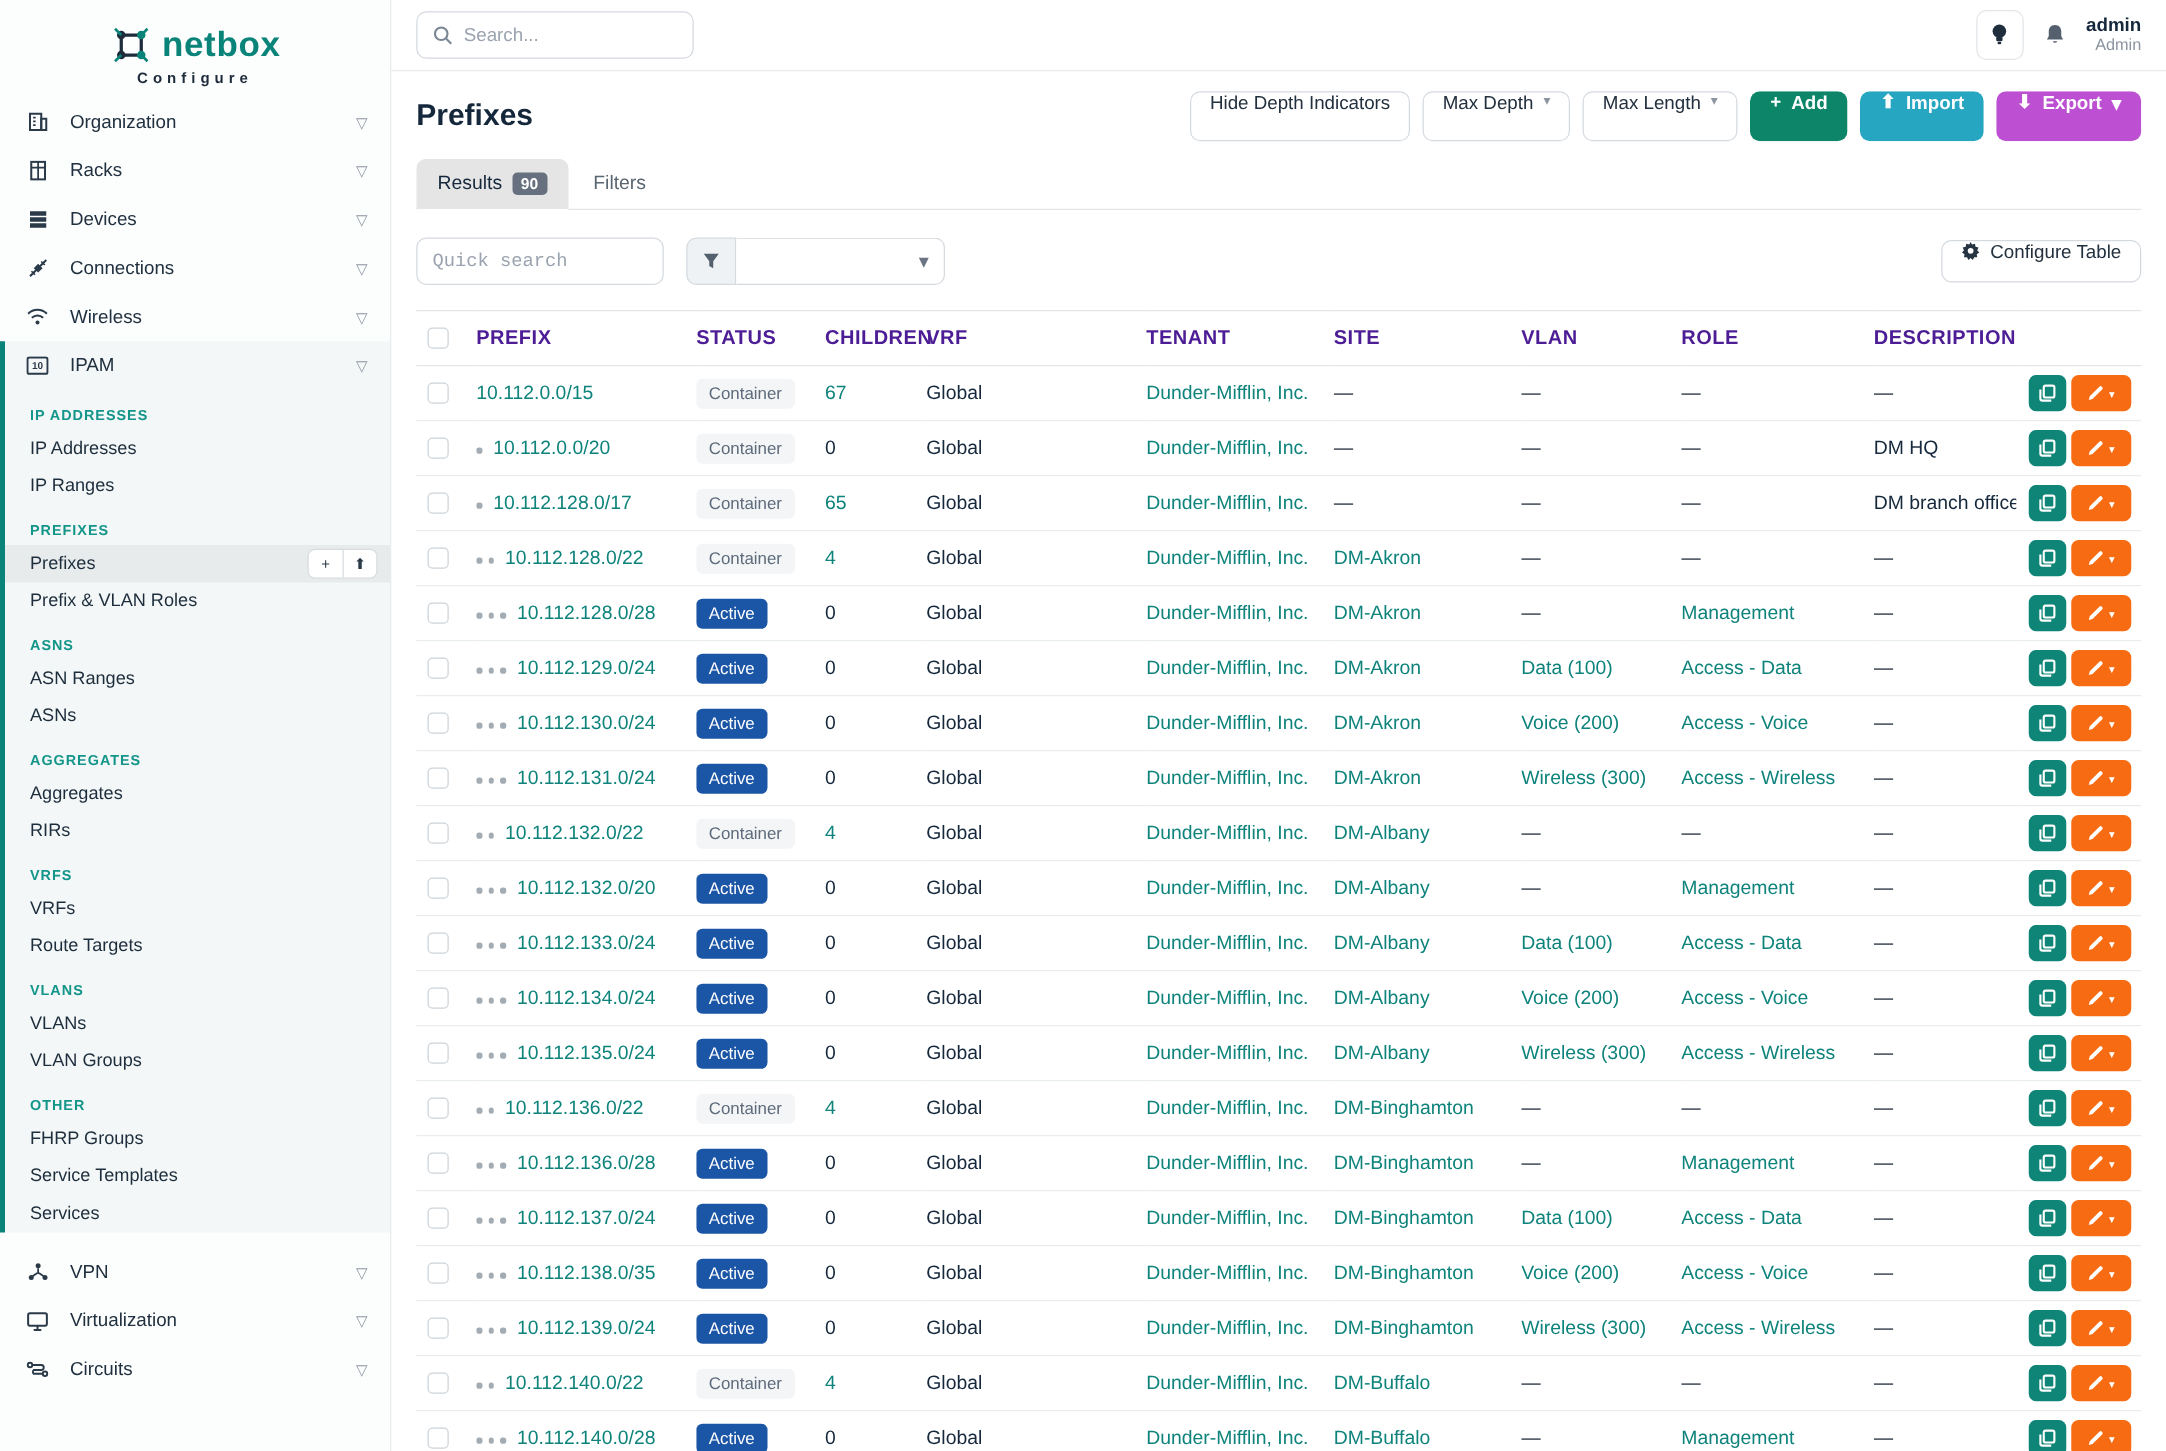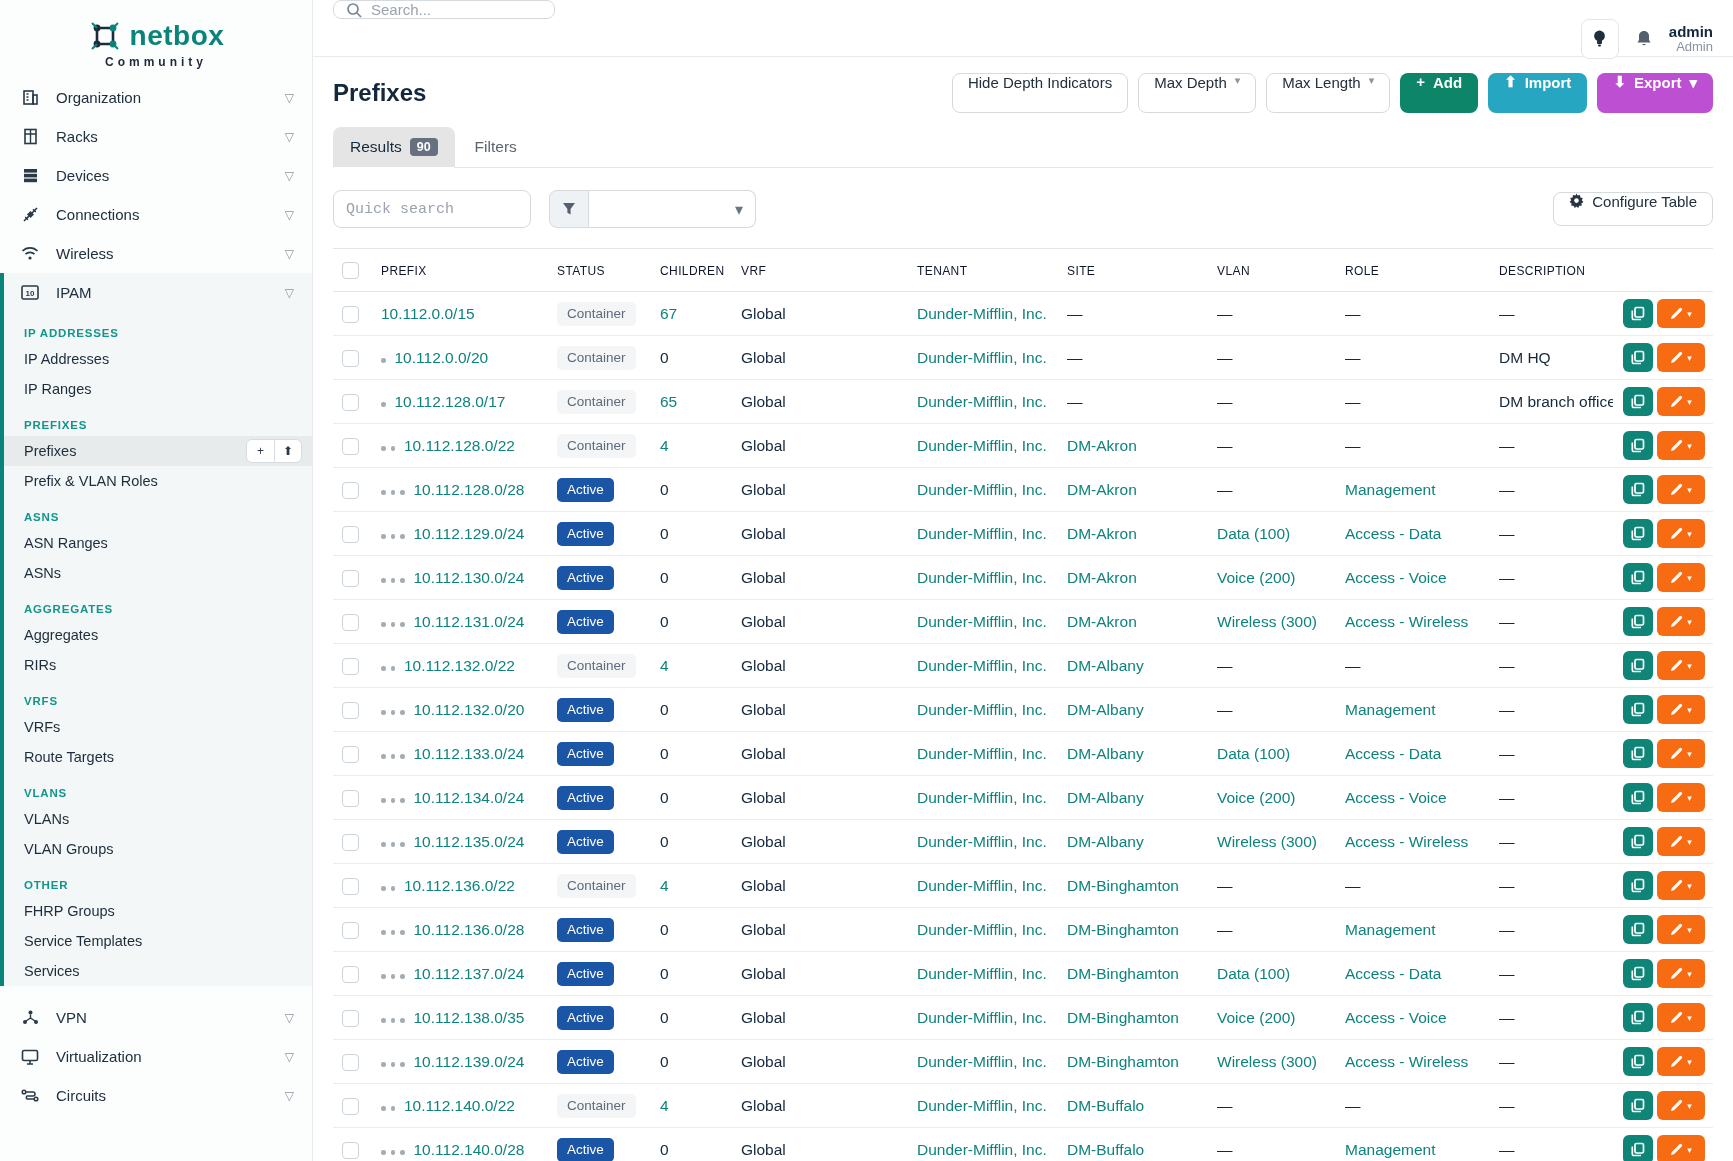--- a/index.html
+++ b/index.html
@@ -21,21 +21,21 @@
   .ipam-group .nav-item { padding-left:16px; }
   .sec-header { font-size:11.5px; font-weight:700; letter-spacing:.8px; color:#14958a; padding:15px 0 5px 20px; }
   .sub-item { height:30px; display:flex; align-items:center; padding:0 10px 0 20px; font-size:14.5px; color:#1d2d3c; cursor:pointer; }
   .sub-item.active { background:#e7ebec; }
   .sub-actions { margin-left:auto; display:flex; border:1px solid #d7dce0; border-radius:6px; overflow:hidden; background:#fff; }
   .sub-actions .mini-btn { width:27px; height:22px; display:flex; align-items:center; justify-content:center; font-size:12px; color:#2a3a49; cursor:pointer; }
   .sub-actions .mini-btn + .mini-btn { border-left:1px solid #d7dce0; }
   .bottom-nav { margin-top:12px; }
   
   .main { flex:1; display:flex; flex-direction:column; height:100%; overflow:hidden; }
-  .topbar { height:57px; min-height:57px; border-bottom:1px solid #e8ebed; display:flex; align-items:flex-start; padding:0 20px;flex-direction:column; }
+  .topbar { height:57px; min-height:57px; border-bottom:1px solid #e8ebed; display:flex; align-items:center; padding:0 20px; }
   .search-box { width:222px; height:38px; border:1px solid #d5dadf; border-radius:8px; display:flex; align-items:center; padding:0 12px; gap:9px; color:#97a0ac; background:#fff; }
   .search-box input { border:none; outline:none; font-size:15px; width:100%; font-family:inherit; color:#33414f; }
   .search-box input::placeholder { color:#9aa3af; }
   .topbar-right { margin-left:auto; display:flex; align-items:center; gap:16px; }
   .bulb-btn { width:38px; height:40px; border:1px solid #e2e6e9; border-radius:8px; display:flex; align-items:center; justify-content:center; background:#fff; cursor:pointer; }
   .user-block { text-align:right; line-height:1.15; }
   .user-name { font-size:15px; font-weight:700; color:#15283c; }
   .user-role { font-size:13px; color:#8a93a0; }
   .content { padding:0 20px; flex:1; overflow:hidden; }
   .page-head { margin-top:16px; display:flex; align-items:center; }
@@ -60,21 +60,21 @@
   .filter-group { display:flex; margin-left:18px; height:38px; }
   .funnel-btn { width:40px; background:#eff2f4; border:1px solid #d5dadf; border-radius:8px 0 0 8px; display:flex; align-items:center; justify-content:center; cursor:pointer; }
   .filter-select { width:167px; border:1px solid #d5dadf; border-left:none; border-radius:0 8px 8px 0; background:#fff; display:flex; align-items:center; justify-content:flex-end; padding:0 12px; color:#6a7482; cursor:pointer; }
   .config-btn { margin-left:auto; height:34px; font-size:15px; }
   
   .tbl-wrap { margin-top:20px; }
   table { width:100%; border-collapse:collapse; table-layout:fixed; }
   col.c-check{width:48px} col.c-prefix{width:176px} col.c-status{width:103px} col.c-child{width:81px}
   col.c-vrf{width:176px} col.c-tenant{width:150px} col.c-site{width:150px} col.c-vlan{width:128px}
   col.c-role{width:154px} col.c-desc{width:auto} col.c-act{width:100px}
-  thead th { font-size:12px; font-weight:400; letter-spacing:.4px; color:#0f172a; text-align:left; padding:13px 8px 12px 0; border-top:1px solid #e3e6e9; border-bottom:1px solid #e3e6e9; text-transform:uppercase; }
+  thead th { font-size:16px; font-weight:700; letter-spacing:.4px; color:#4c1d95; text-align:left; padding:13px 8px 12px 0; border-top:1px solid #e3e6e9; border-bottom:1px solid #e3e6e9; text-transform:uppercase; }
   tbody td { padding:0 8px 0 0; height:44px; border-bottom:1px solid #eaedef; font-size:15.5px; color:#15283c; vertical-align:middle; white-space:nowrap; overflow:hidden; }
   .chk { width:17px; height:17px; border:1px solid #ccd3d9; border-radius:4px; background:#fff; display:inline-block; cursor:pointer; }
   th .chk, td .chk { vertical-align:middle; }
   .td-check, .th-check { text-align:left; padding-left:9px !important; }
   a.tlink { color:#0e837b; text-decoration:none; cursor:pointer; }
   .dots { display:inline-flex; gap:5px; margin-right:9px; align-items:center; }
   .dots i { width:4.5px; height:4.5px; border-radius:50%; background:#a3abb3; display:inline-block; }
   .badge { display:inline-block; font-size:13.5px; padding:4px 10px 5px; border-radius:5px; }
   .badge-active { background:#1b55a5; color:#fff; }
   .badge-container { background:#f3f5f7; color:#5d6b7a; }
@@ -96,21 +96,21 @@
           <path d="M9 9 H25 V25 H9 Z" fill="none" stroke="#1d2b3a" stroke-width="2.6"></path>
           <circle cx="9" cy="9" r="3.4" fill="#1d2b3a"></circle>
           <circle cx="25" cy="9" r="3.4" fill="#0a8379"></circle>
           <circle cx="9" cy="25" r="3.4" fill="#1d2b3a"></circle>
           <circle cx="25" cy="25" r="3.4" fill="#0a8379"></circle>
           <path d="M9 9 L4 4 M25 9 L30 4 M9 25 L4 30 M25 25 L30 30" stroke="#0a8379" stroke-width="2"></path>
         </svg>
       </span>
       <span class="brand-name">netbox</span>
     </div>
-    <div class="brand-sub">Community</div>
+    <div class="brand-sub">Configure</div>
   </div>
   <nav id="nav-top">
       <div class="nav-item">
         <span class="nav-icon">
           <svg width="17" height="17" viewBox="0 0 17 17">
             <rect x="2" y="2" width="9" height="13" fill="none" stroke="#2a3a49" stroke-width="1.6"></rect>
             <rect x="11" y="6" width="4" height="9" fill="none" stroke="#2a3a49" stroke-width="1.6"></rect>
             <path d="M4.5 5h2M4.5 8h2M4.5 11h2" stroke="#2a3a49" stroke-width="1.4"></path>
           </svg>
         </span>

